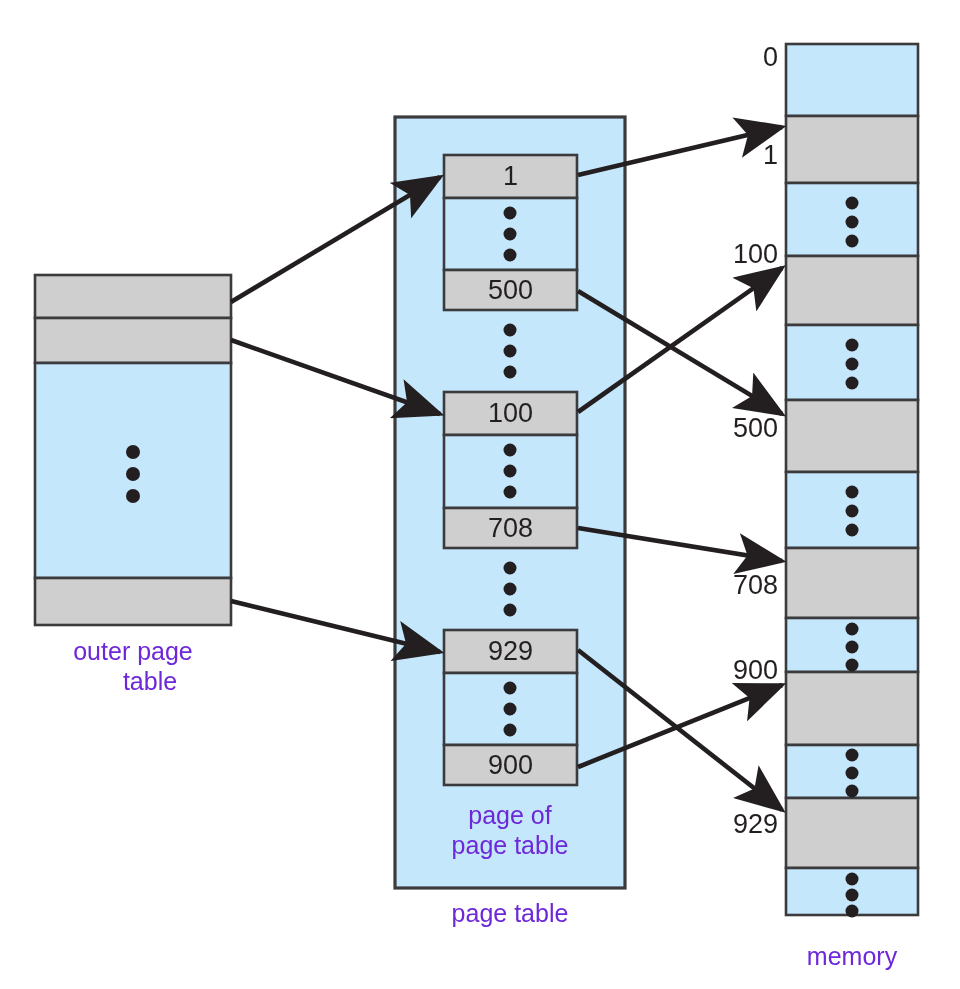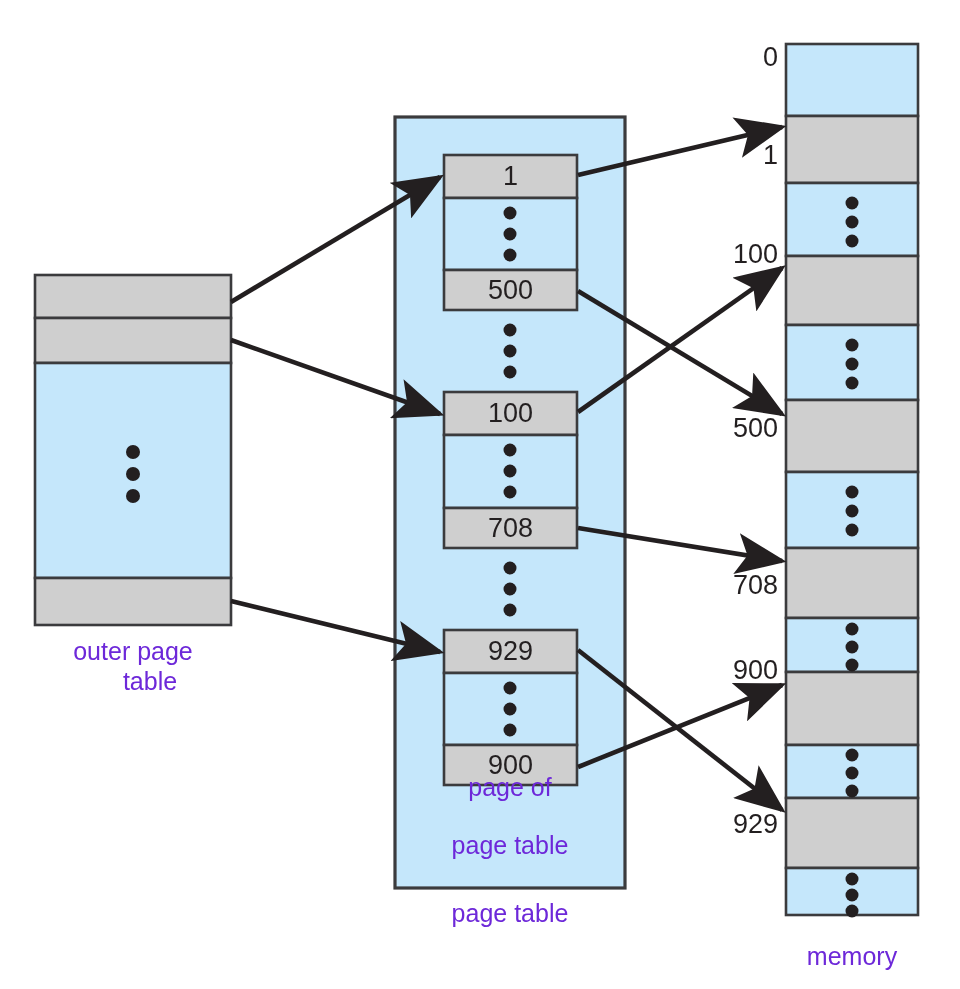--- a/index.html
+++ b/index.html
@@ -151,20 +151,20 @@
   <div class="addr" style="left:690px;top:142px;width:88px;">1</div>
   <div class="addr" style="left:690px;top:241px;width:88px;">100</div>
   <div class="addr" style="left:690px;top:415px;width:88px;">500</div>
   <div class="addr" style="left:690px;top:572px;width:88px;">708</div>
   <div class="addr" style="left:690px;top:657px;width:88px;">900</div>
   <div class="addr" style="left:690px;top:811px;width:88px;">929</div>
 
   <div class="lbl" style="left:13px;top:636px;width:240px;">outer page</div>
   <div class="lbl" style="left:30px;top:666px;width:240px;">table</div>
 
-  <div class="lbl" style="left:390px;top:772px;width:240px;">page of</div>
+  <div class="lbl" style="left:390px;top:800px;width:240px;">page of</div>
   <div class="lbl" style="left:390px;top:830px;width:240px;">page table</div>
 
   <div class="lbl" style="left:390px;top:898px;width:240px;">page table</div>
 
   <div class="lbl" style="left:732px;top:941px;width:240px;">memory</div>
 
 </div>
 
 </body></html>

